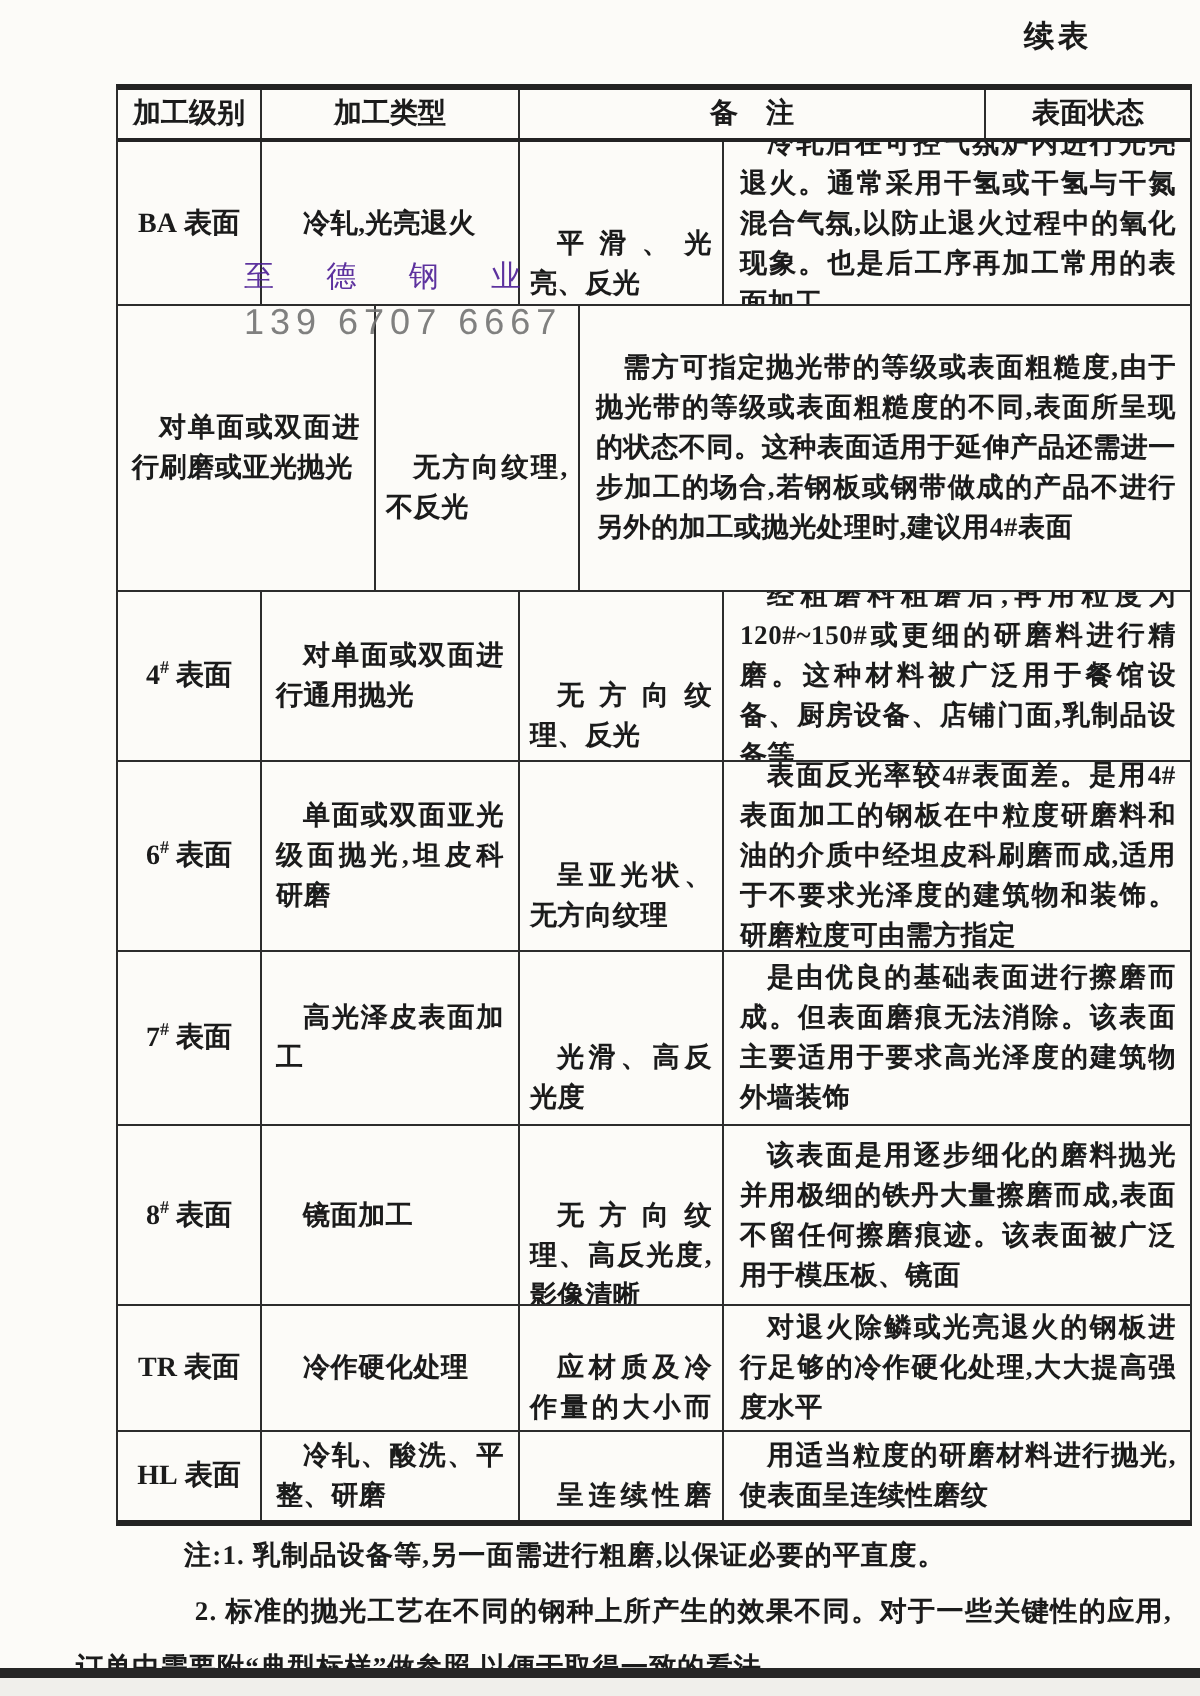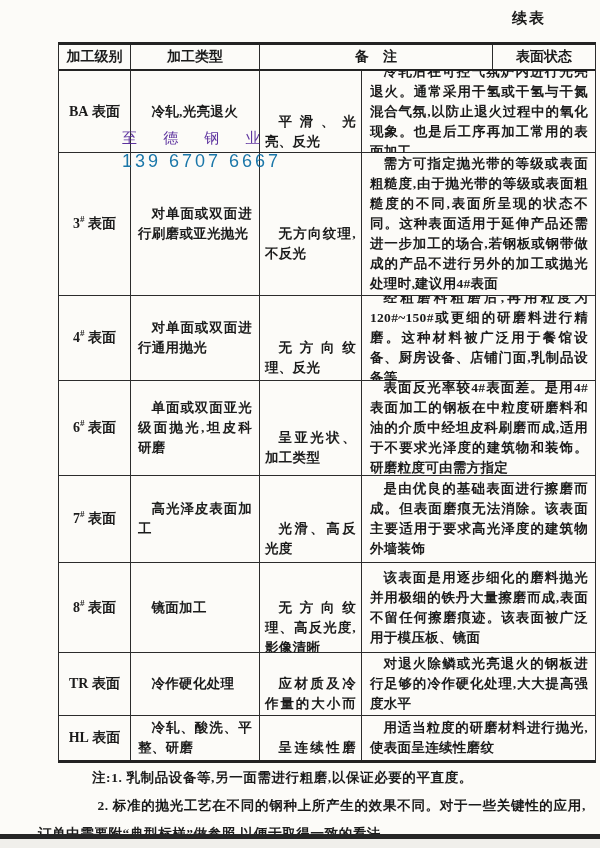--- a/index.html
+++ b/index.html
@@ -52,21 +52,21 @@
     letter-spacing:0.3px;
   }
   .c2 p{padding:0 7px;}
   .c3 p{padding:0 5px;margin-top:40px;}
   .c4 p{padding:0 7px 0 8px;}
   .head .cell{justify-content:center;font-size:14px;font-weight:700;}
   sup{font-size:9px;line-height:0;}
   
   .wm{position:absolute;left:122px;top:129px;pointer-events:none;font-family:"Liberation Sans","DejaVu Sans",sans-serif;}
   .wm .l1{font-size:15px;letter-spacing:11px;color:#4c1d95;opacity:.9;white-space:nowrap;}
-  .wm .l2{font-size:18px;letter-spacing:3px;color:#0369a1;opacity:.9;margin-top:3px;white-space:nowrap;}
+  .wm .l2{font-size:18px;letter-spacing:3px;color:#737373;opacity:.9;margin-top:3px;white-space:nowrap;}
   
   .notes{
     position:absolute;left:38px;top:764px;width:548px;
     font-size:13.5px;font-weight:700;letter-spacing:0.6px;
   }
   .notes p{margin:0;line-height:28px;text-align:justify;}
   .notes .n1{text-indent:4em;}
   .notes .n2{text-indent:4.4em;}
   
   .band{position:absolute;left:0;top:834px;width:600px;height:5px;background:#262626;}
@@ -97,23 +97,20 @@
         </div>
       <div class="cell c3">
           <p>平滑、光亮、反光</p>
         </div>
       <div class="cell c4">
           <p>冷轧后在可控气氛炉内进行光亮退火。通常采用干氢或干氢与干氮混合气氛,以防止退火过程中的氧化现象。也是后工序再加工常用的表面加工</p>
         </div>
     </div>
 
     <div class="row r2">
-      <div class="cell c1">
-          <span><span>3</span><sup>#</sup><span> 表面</span></span>
-        </div>
       <div class="cell c2">
           <p>对单面或双面进行刷磨或亚光抛光</p>
         </div>
       <div class="cell c3">
           <p>无方向纹理,不反光</p>
         </div>
       <div class="cell c4">
           <p>需方可指定抛光带的等级或表面粗糙度,由于抛光带的等级或表面粗糙度的不同,表面所呈现的状态不同。这种表面适用于延伸产品还需进一步加工的场合,若钢板或钢带做成的产品不进行另外的加工或抛光处理时,建议用4#表面</p>
         </div>
     </div>
@@ -134,21 +131,21 @@
     </div>
 
     <div class="row r4">
       <div class="cell c1">
           <span><span>6</span><sup>#</sup><span> 表面</span></span>
         </div>
       <div class="cell c2">
           <p>单面或双面亚光级面抛光,坦皮科研磨</p>
         </div>
       <div class="cell c3">
-          <p>呈亚光状、加工类型</p>
+          <p>呈亚光状、无方向纹理</p>
         </div>
       <div class="cell c4">
           <p>表面反光率较4#表面差。是用4#表面加工的钢板在中粒度研磨料和油的介质中经坦皮科刷磨而成,适用于不要求光泽度的建筑物和装饰。研磨粒度可由需方指定</p>
         </div>
     </div>
 
     <div class="row r5">
       <div class="cell c1">
           <span><span>7</span><sup>#</sup><span> 表面</span></span>
         </div>

